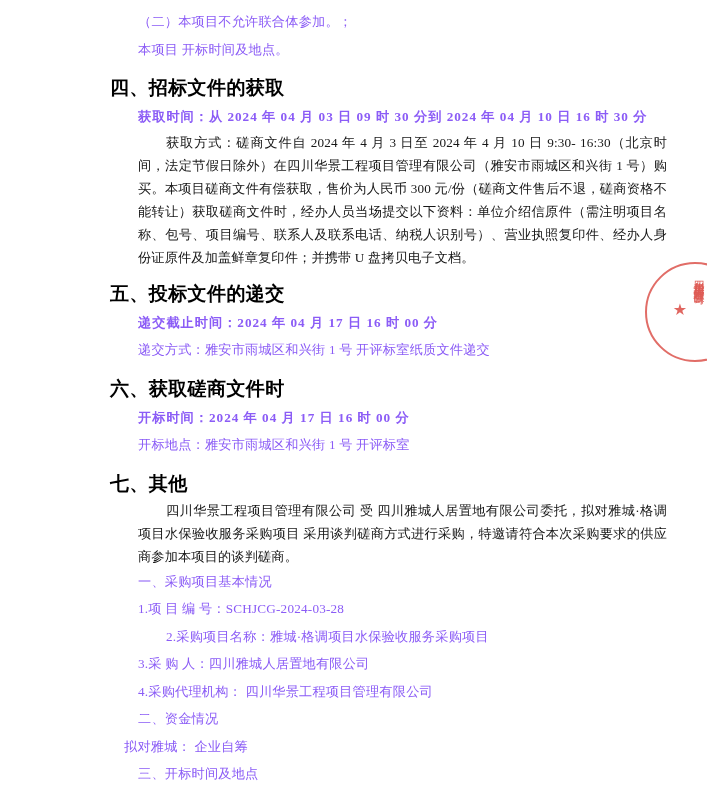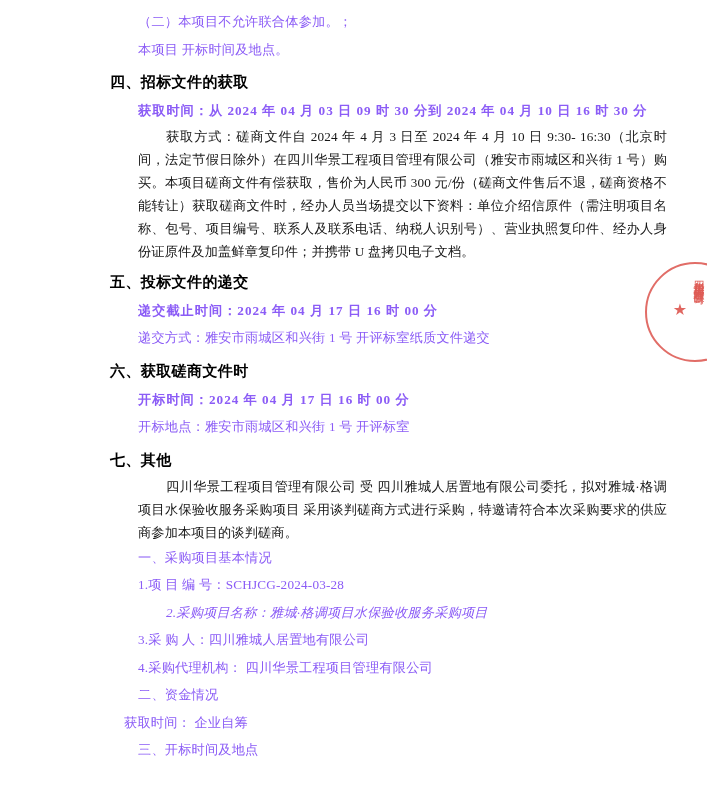--- a/index.html
+++ b/index.html
@@ -33,26 +33,26 @@
   }
   .line {
     font-size: 13.2px;
     line-height: 27.5px;
     letter-spacing: 0.2px;
     text-align: justify;
     text-justify: inter-ideograph;
     color: #8b5cf6;
   }
   .heading {
-    font-size: 15px;
+    font-size: 19px;
     font-weight: bold;
     line-height: 30px;
     letter-spacing: 0.4px;
     color: #000;
-    margin-top: 4px;
+    margin-top: 10px;
   }
   .para {
     padding-left: 28px;
     text-align: justify;
     text-justify: inter-ideograph;
   }
   .flow {
     font-size: 13.2px;
     line-height: 23px;
     letter-spacing: 0.15px;
@@ -124,26 +124,26 @@
 
     <p class="heading">六、获取磋商文件时</p>
     <p class="line para spaced">开标时间：2024 年 04 月 17 日  16 时 00 分</p>
     <p class="line para">开标地点：雅安市雨城区和兴街 1 号  开评标室</p>
 
     <p class="heading">七、其他</p>
     <p class="flow first-indent" style="padding-left:28px;">四川华景工程项目管理有限公司 受  四川雅城人居置地有限公司委托，拟对雅城·格调项目水保验收服务采购项目 采用谈判磋商方式进行采购，特邀请符合本次采购要求的供应商参加本项目的谈判磋商。</p>
 
     <p class="line sec-body">一、采购项目基本情况</p>
     <p class="line sec-body">1.项 目  编  号：SCHJCG-2024-03-28</p>
-    <p class="line sec-body" style="padding-left:56px;font-style:italic;">2.采购项目名称：雅城·格调项目水保验收服务采购项目</p>
+    <p class="line sec-body" style="padding-left:56px;">2.采购项目名称：雅城·格调项目水保验收服务采购项目</p>
     <p class="line sec-body">3.采    购    人：四川雅城人居置地有限公司</p>
     <p class="line sec-body">4.采购代理机构：  四川华景工程项目管理有限公司</p>
 
     <p class="line sec-body">二、资金情况</p>
-    <p class="line" style="padding-left:14px;">获取时间：    企业自筹</p>
+    <p class="line" style="padding-left:14px;">拟对雅城：    企业自筹</p>
 
     <p class="line sec-body">三、开标时间及地点</p>
 
   </div>
 
   <div id="seal"></div>
   <div id="seal-text">四川华景工程项目管理有限公司</div>
   <div id="seal-star">★</div>
 </div>
 

